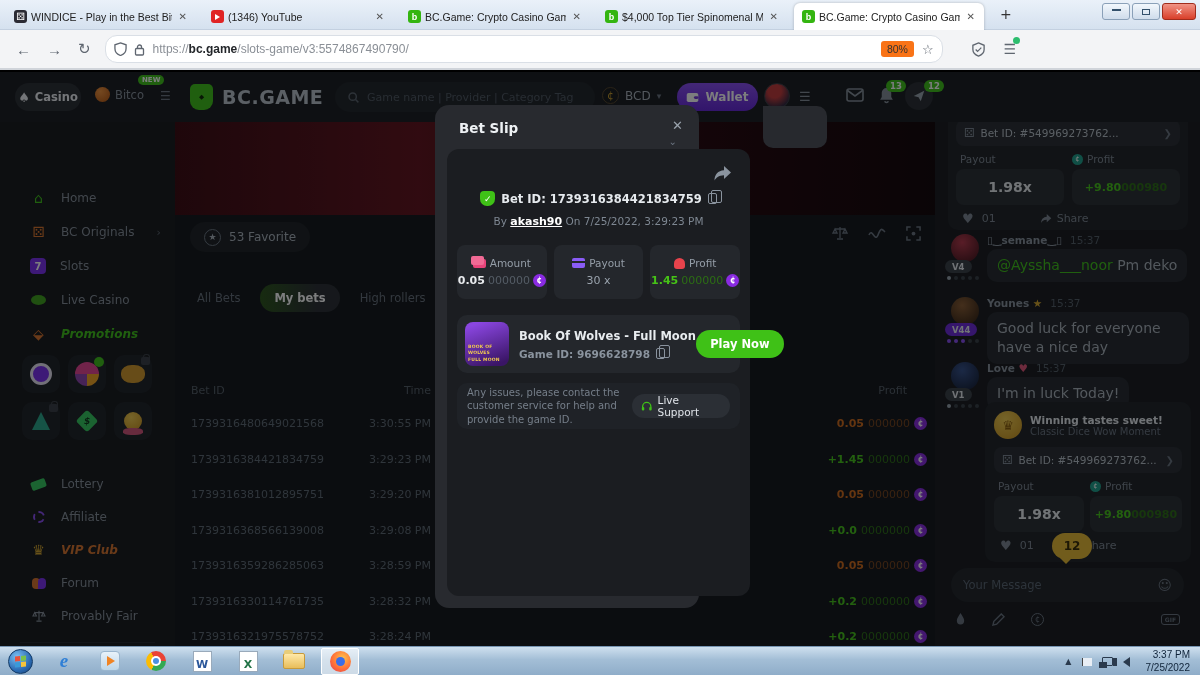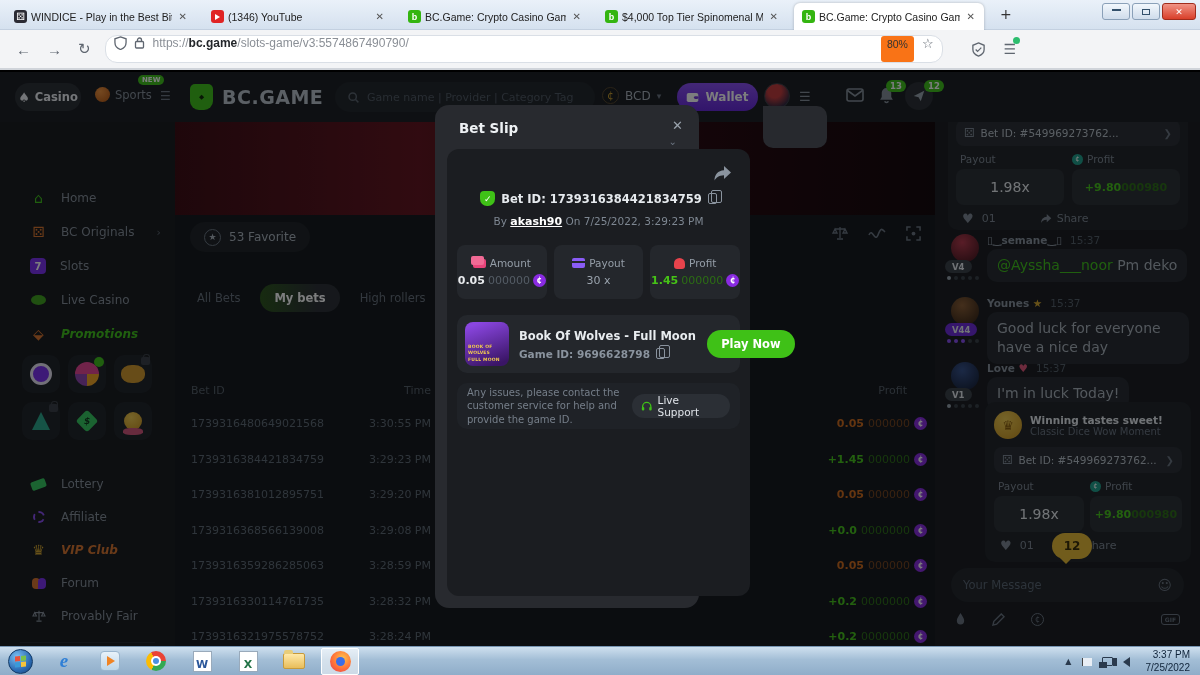--- a/index.html
+++ b/index.html
@@ -24,21 +24,21 @@
   .wbtn { width:28px; height:17px; border:1px solid #8aa0b8; border-radius:3px;
     background:linear-gradient(#f2f7fc,#cfdceb); display:flex; align-items:center; justify-content:center; font-size:9px; color:#33506b; }
   .wbtn.close { background:linear-gradient(#f09486,#d93f2a); border-color:#a02c1c; color:#fff; width:34px; font-weight:bold; }
   .wbtn .sq { width:8px; height:6px; border:1px solid #33506b; }
   .wbtn .mn { width:9px; height:3px; border-bottom:2px solid #33506b; margin-top:-4px;}
 
   .navbar { position:absolute; left:0; top:30px; width:1200px; height:40px; background:#f3f4f6;
     border-bottom:2px solid #d0d4da; display:flex; align-items:center; font-family:"Liberation Sans",sans-serif; }
   .navbtn { color:#5f6670; font-size:15px; margin-left:16px; }
   .urlbar { margin-left:14px; width:838px; height:28px; background:#ffffff; border:1px solid #dadfe6;
-    border-radius:12px; display:flex; padding:0 8px; }
+    border-radius:12px; display:flex; align-items:center; padding:0 8px; }
   .urlbar svg { flex:0 0 auto; }
   .urltext { margin-left:8px; font-size:12px; color:#8a8f96; flex:1; white-space:nowrap; overflow:hidden;}
   .urltext b { color:#23262a; font-weight:bold; }
   .zoombadge { background:#f97316; border-radius:3px; font-size:10.5px; color:#333; padding:2px 6px; margin-right:8px; }
   .star { color:#5f6670; font-size:13px; }
   .navright { display:flex; align-items:center; gap:18px; margin-left:28px; color:#5f6670; }
   .menudot { position:relative; }
   .menudot .dot { position:absolute; right:-4px; top:-4px; width:7px; height:7px; border-radius:50%; background:#2dbd6e; }
 
   
@@ -129,21 +129,21 @@
   .greenline { position:absolute; left:13px; top:45px; width:64px; height:2px; background:#3fc117; z-index:3; }
   .ccard { position:absolute; background:#202327; border-radius:10px; }
   .idpill { height:26px; background:#2a2d32; border-radius:8px; display:flex; align-items:center; padding:0 8px; gap:6px;
     color:#b9c1c9; font-size:10.5px; }
   .idpill .dicechar { color:#7e8792; font-size:12px; }
   .idpill .arr { margin-left:auto; color:#6b7480; font-size:10px; }
   .lblrow { display:flex; font-size:10.5px; color:#7e8792; margin:7px 4px 4px; }
   .coin-t { width:11px; height:11px; border-radius:50%; background:#1fa08a; color:#fff; font-size:7px;
     display:inline-flex; align-items:center; justify-content:center; margin-right:4px;}
   .valbox { height:36px; background:#2b2e33; border-radius:8px; display:flex; align-items:center; justify-content:center; }
-  .valbox .pv { color:#e8ecef; font-weight:normal; font-size:14px; }
+  .valbox .pv { color:#e8ecef; font-weight:bold; font-size:14px; }
   .valbox .gv { color:#46c317; font-weight:bold; font-size:11px; }
   .valbox .gv .rest { color:#2c6e14; }
   .likerow { display:flex; align-items:center; gap:8px; color:#7e8792; font-size:11px; margin:6px 6px 0; }
   .msg { position:absolute; left:0; width:265px; }
   .mava { position:absolute; left:16px; top:0; width:28px; height:28px; border-radius:50%; }
   .vbadge { position:absolute; left:10px; top:26px; height:13px; padding:0 7px; border-radius:7px; background:#3a3f46;
     color:#e6eaee; font-size:8.5px; font-weight:bold; display:flex; align-items:center; }
   .vbadge.purple { background:#6d28d9; }
   .mdots { position:absolute; left:12px; top:42px; display:flex; gap:3px; }
   .mdots i { width:4px; height:4px; border-radius:50%; background:#3a3f46; }
@@ -205,21 +205,21 @@
   .ic-profit { width:11px; height:11px; border-radius:50% 50% 3px 3px; background:#e8434c; }
   .gamecard { position:absolute; left:10px; top:166px; width:283px; height:58px; background:#24272c; border-radius:10px;
     display:flex; align-items:center; padding:0 8px; }
   .thumb { width:44px; height:44px; border-radius:8px; background:linear-gradient(160deg,#8a46e0 10%,#3a1566 90%);
     display:flex; flex-direction:column; justify-content:flex-end; padding:3px; flex:0 0 44px; overflow:hidden;}
   .thumb div { font-size:4.5px; font-weight:bold; color:#f2cb4e; line-height:1.4; letter-spacing:.2px; }
   .ginfo { margin-left:10px; flex:1; }
   .gname { color:#e8ecef; font-size:11.5px; font-weight:bold; margin-bottom:5px; white-space:nowrap;}
   .gid { color:#8a939e; font-size:10.5px; display:flex; align-items:center; gap:6px;font-weight:bold; }
   .playbtn { width:88px; height:28px; border-radius:14px; background:#3fc117; color:#fff; font-weight:bold; font-size:11.5px;
-    display:flex; align-items:center; justify-content:center; flex:0 0 88px;margin-left:11px; }
+    display:flex; align-items:center; justify-content:center; flex:0 0 88px; }
   .supportrow { position:absolute; left:10px; top:234px; width:283px; height:46px; background:#1f2227; border-radius:10px;
     display:flex; align-items:center; padding:0 10px; }
   .suptext { width:172px; font-size:10px; color:#767f8a; line-height:1.35; }
   .suppill { margin-left:auto; height:24px; border-radius:12px; background:#2b2f35; display:flex; align-items:center;
     gap:5px; padding:0 9px; color:#dfe3e8; font-size:10.5px; }
 
   
   .taskbar { position:absolute; left:0; top:646px; width:1200px; height:29px;
     background:linear-gradient(#cfe0ef,#a3bed6 45%,#8fadc9); border-top:1px solid #7795b3; display:flex; align-items:center; }
   .orb { width:25px; height:25px; border-radius:50%; margin-left:8px;
@@ -326,21 +326,21 @@
 
   <div class="site">
 
     <div class="siteheader">
       <div class="pill-casino">
         <span style="font-size:13px">♠</span>
         <span>Casino</span>
       </div>
       <div class="sports">
         <span class="ball"></span>
-        <span>Sports</span>
+        <span>Bitco</span>
       </div>
       <div class="newbadge">NEW</div>
       <div class="hdr-burger">☰</div>
       <div class="logoshield">⬩</div>
       <div class="logotext">BC.GAME</div>
       <div class="search">
         <svg width="13" height="13" viewBox="0 0 16 16">
           <circle cx="7" cy="7" r="4.5" fill="none" stroke="#5a636d" stroke-width="1.8"></circle>
           <line x1="10.5" y1="10.5" x2="14" y2="14" stroke="#5a636d" stroke-width="1.8"></line>
         </svg>

